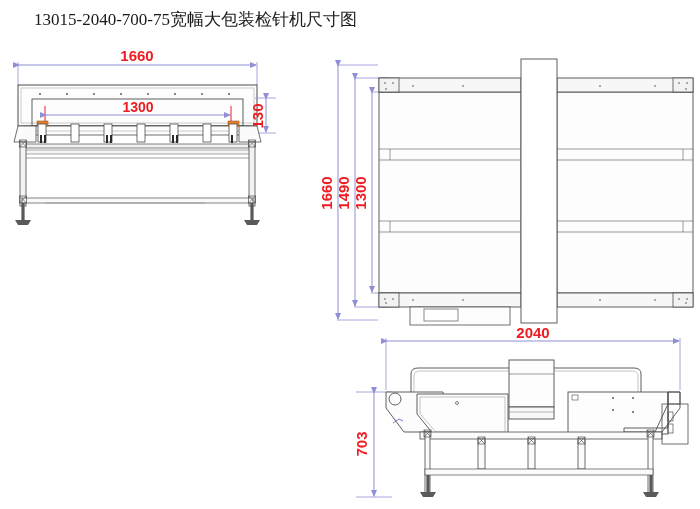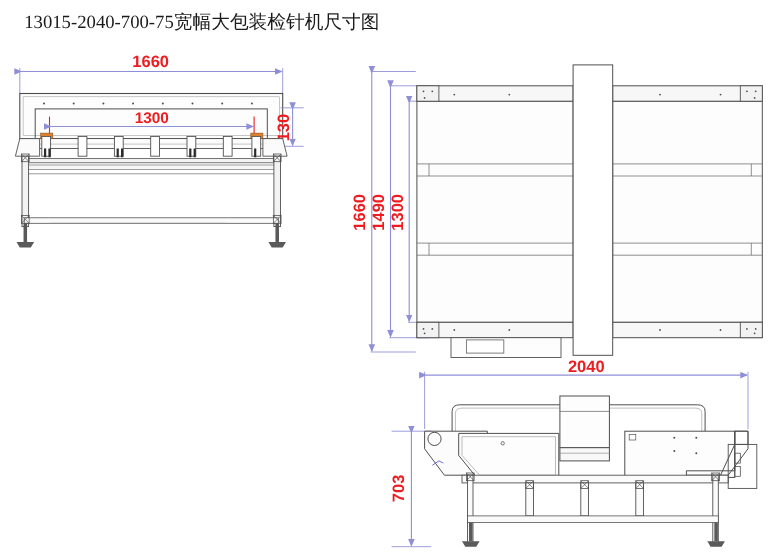--- a/index.html
+++ b/index.html
@@ -5,21 +5,21 @@
   html,body{margin:0;padding:0;}
   body{
     width:700px;height:509px;
     background:#ffffff;
     font-family:"Liberation Serif",serif;
     overflow:hidden;
     position:relative;
   }
   #sheet{position:absolute;left:0;top:0;width:700px;height:509px;}
   #title{
-    position:absolute;left:22px;top:8px;
+    position:absolute;left:34px;top:8px;
     font-family:"Liberation Serif",serif;
     font-size:17px;
     color:#1a1a1a;
     letter-spacing:0px;
     white-space:nowrap;
   }
   svg{position:absolute;left:0;top:0;}
   .dimtxt{
     font-family:"Liberation Sans",sans-serif;
     font-weight:bold;

